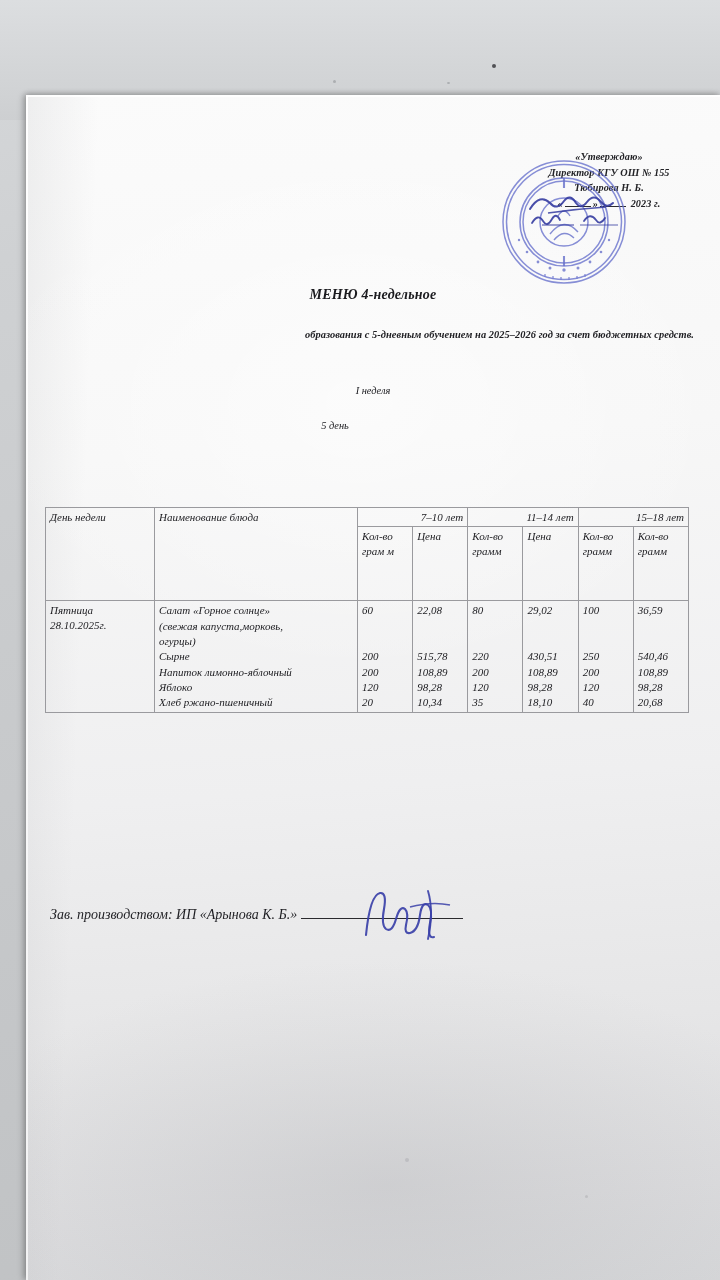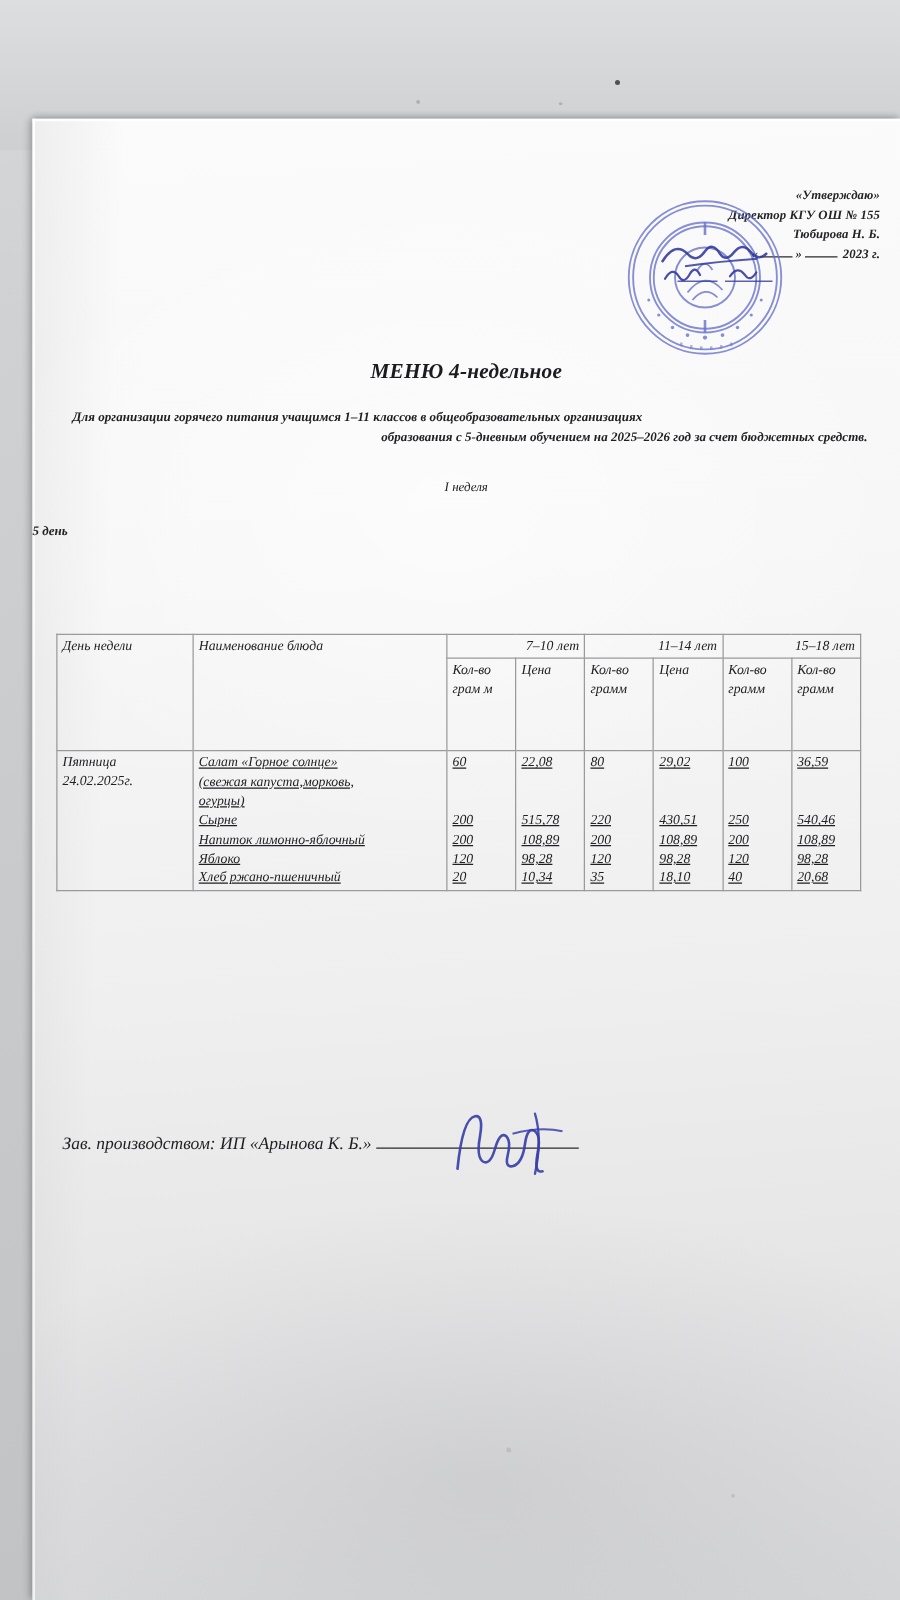--- a/index.html
+++ b/index.html
@@ -79,21 +79,21 @@
     inset: 0;
     color: #1e1e22;
   }
 
   
   .approval {
     position: absolute;
     left: 488px;
     top: 54px;
     width: 190px;
-    text-align: right;
+    text-align: center;
     font-size: 10.2px;
     font-weight: bold;
     font-style: italic;
     line-height: 15.5px;
     color: #232327;
     letter-spacing: .1px;
   }
   .approval .ln { white-space: nowrap; }
   .approval .blank-line {
     display: inline-block;
@@ -122,21 +122,21 @@
     height: 40px;
     pointer-events: none;
   }
 
   
   .doc-title {
     position: absolute;
     left: 0; top: 192px;
     width: 694px;
     text-align: center;
-    font-size: 17px;
+    font-size: 14px;
     font-weight: bold;
     font-style: italic;
     color: #1b1b1f;
     letter-spacing: .2px;
   }
 
   
   .subtitle {
     position: absolute;
     left: 32px;
@@ -160,24 +160,24 @@
     width: 694px;
     text-align: center;
     font-size: 10.4px;
     font-style: italic;
     color: #222226;
   }
   .day-label {
     position: absolute;
     left: 0; top: 325px;
     width: 618px;
+    text-align: center;
     font-size: 10.4px;
     font-style: italic;
     color: #222226;
-    font-weight: bold;
   }
 
   
   .menu-table {
     position: absolute;
     left: 19px;
     top: 412px;
     width: 644px;
     border-collapse: collapse;
     font-style: italic;
@@ -217,21 +217,21 @@
   .dish-list, .num-list {
     margin: 0;
     padding: 0;
     list-style: none;
   }
   .dish-list li, .num-list li {
     line-height: 15.3px;
     white-space: nowrap;
   }
   .num-list li.gap2 { height: 30.6px; }
-  .bodycell { padding-top: 4px; vertical-align: top; text-decoration: underline; }
+  .bodycell { padding-top: 4px; vertical-align: top; }
 
   
   .footer {
     position: absolute;
     left: 24px;
     top: 812px;
     width: 640px;
     font-size: 14px;
     font-style: italic;
     color: #1f1f23;
@@ -342,21 +342,20 @@
       <svg class="dir-sign" style="left:500px;top:110px;width:110px;height:26px;" viewBox="0 0 110 26">
         <path d="M6 18 q6 -10 11 -2 q4 7 9 -2 q4 -7 8 1" stroke="#343ba0" stroke-width="1.8" fill="none" stroke-linecap="round" opacity="0.9"></path>
         <path d="M16 20 h32" stroke="#343ba0" stroke-width="1.2" opacity="0.8"></path>
         <path d="M58 16 q6 -9 12 -1 q4 6 9 -2" stroke="#343ba0" stroke-width="1.8" fill="none" stroke-linecap="round" opacity="0.9"></path>
         <path d="M54 20 h38" stroke="#343ba0" stroke-width="1.2" opacity="0.8"></path>
       </svg>
 
       <div class="doc-title">МЕНЮ 4-недельное</div>
 
       <div class="subtitle">
-        <span class="l1">Для организации горячего питания учащимся 1–11 классов в общеобразовательных организациях</span>
         <span class="l2">образования с 5-дневным обучением на 2025–2026 год за счет бюджетных средств.</span>
       </div>
 
       <div class="week-label">I неделя</div>
       <div class="day-label">5 день</div>
 
       <table class="menu-table">
         <thead>
           <tr>
             <th class="hdr-daycol" rowspan="2">День недели</th>
@@ -371,21 +370,21 @@
             <th class="c-kol2">Кол-во грамм</th>
             <th class="c-cena2">Цена</th>
             <th class="c-kol3">Кол-во грамм</th>
             <th class="c-cena3">Кол-во грамм</th>
           </tr>
         </thead>
         <tbody>
           <tr>
             <td class="daycell">
               <div>Пятница</div>
-              <div>24.02.2025г.</div>
+              <div>28.10.2025г.</div>
             </td>
 
             <td class="bodycell">
               <ul class="dish-list">
                 <li>Салат «Горное солнце»</li>
                 <li>(свежая капуста,морковь,</li>
                 <li>огурцы)</li>
                 <li>Сырне</li>
                 <li>Напиток лимонно-яблочный</li>
                 <li>Яблоко</li>

